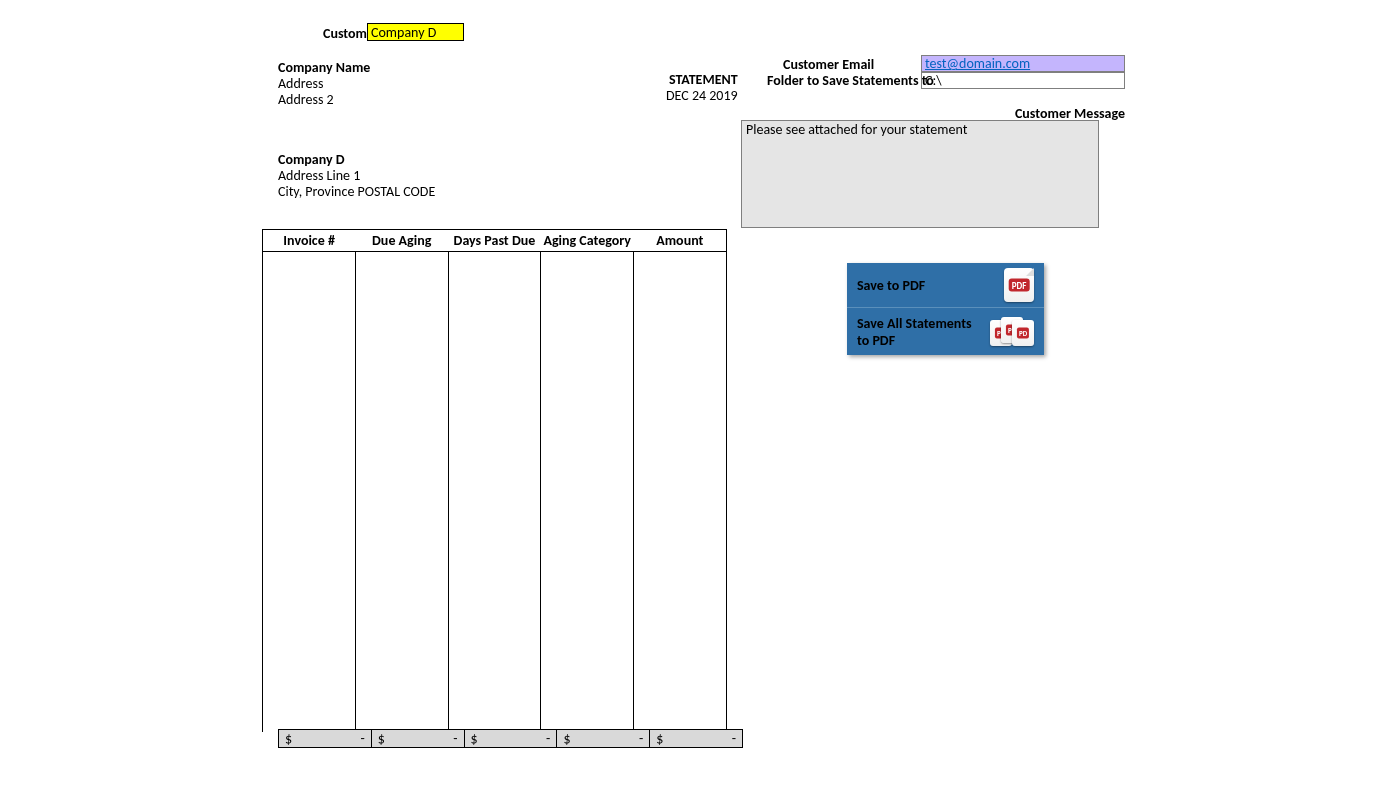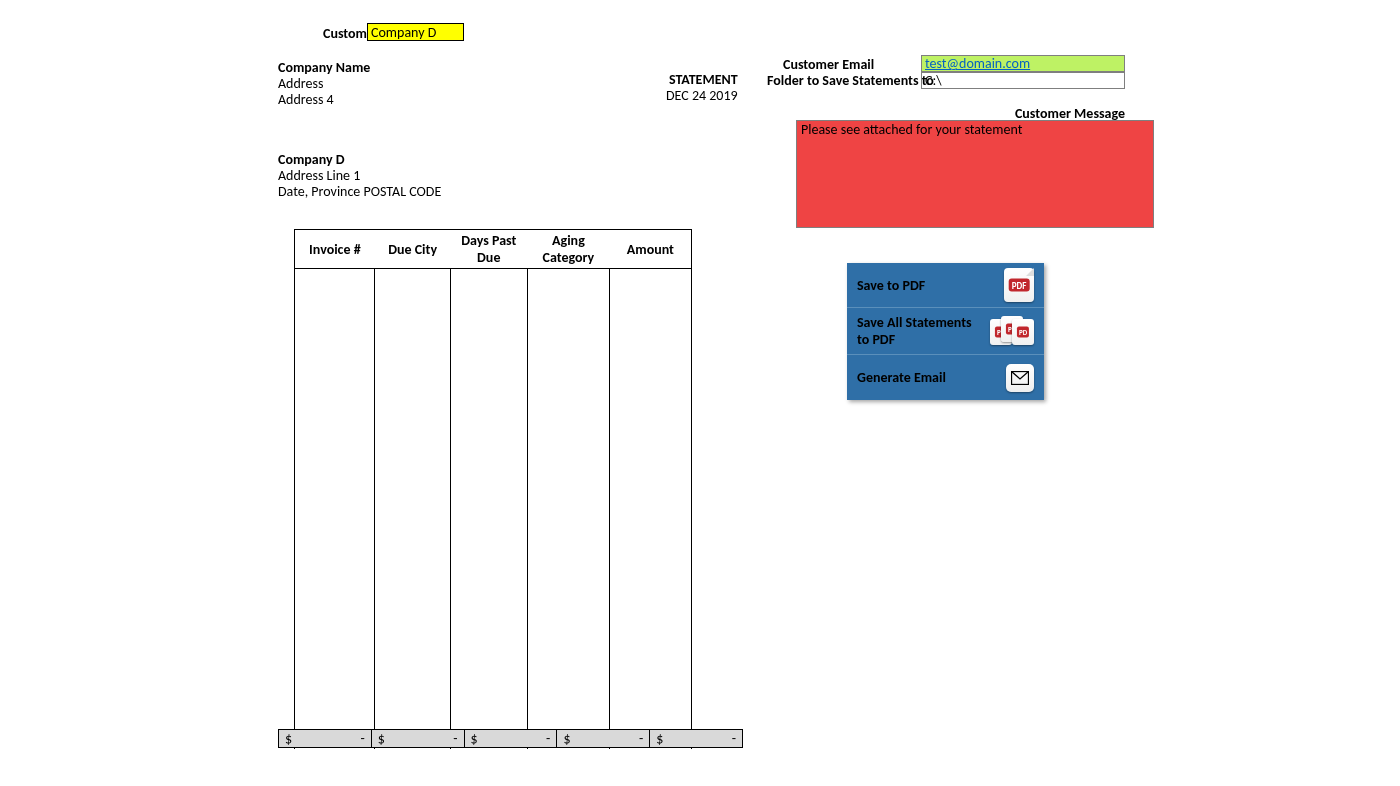--- a/index.html
+++ b/index.html
@@ -47,24 +47,24 @@
     line-height: 16px;
   }
   .customer-block {
     position: absolute;
     left: 278px;
     top: 152px;
     line-height: 16px;
   }
   .invoice-table {
     position: absolute;
-    left: 294px;
+    left: 262px;
     top: 229px;
     border-collapse: collapse;
-    width: 398px;
+    width: 465px;
   }
   .invoice-table th {
     border-top: 1.5px solid #000;
     border-bottom: 1.5px solid #000;
     font-weight: bold;
     font-size: 14px;
     padding: 2px 0;
     text-align: center;
     height: 18px;
   }
@@ -120,21 +120,21 @@
     font-weight: bold;
   }
   .email-label { left: 767px; top: 56px; margin-left: 16px; }
   .folder-label { left: 767px; top: 72px; }
   .email-cell {
     position: absolute;
     left: 921px;
     top: 55px;
     width: 204px;
     height: 17px;
-    background: #bef264;
+    background: #c4b5fd;
     border: 1px solid #7f7f7f;
     padding: 0 3px;
     font-size: 14px;
     color: #0563c1;
     text-decoration: underline;
     line-height: 15px;
   }
   .folder-cell {
     position: absolute;
     left: 921px;
@@ -149,25 +149,25 @@
   .message-label {
     position: absolute;
     left: 767px;
     top: 105px;
     width: 358px;
     text-align: right;
     font-weight: bold;
   }
   .message-box {
     position: absolute;
-    left: 796px;
+    left: 741px;
     top: 120px;
     width: 358px;
     height: 108px;
-    background: #ef4444;
+    background: #e5e5e5;
     border: 1px solid #7f7f7f;
     padding: 2px 4px;
     font-size: 14px;
     line-height: 14px;
   }
   .button-panel {
     position: absolute;
     left: 847px;
     top: 263px;
     width: 197px;
@@ -256,39 +256,39 @@
 </style>
 </head>
 <body>
 
 <div class="customer-label">Customer</div>
 <div class="customer-dropdown">Company D</div>
 
 <div class="company-block">
   <div class="bold">Company Name</div>
   <div>Address</div>
-  <div>Address 4</div>
+  <div>Address 2</div>
 </div>
 
 <div class="statement-block">
   <div class="bold">STATEMENT</div>
   <div>DEC 24 2019</div>
 </div>
 
 <div class="customer-block">
   <div class="bold">Company D</div>
   <div>Address Line 1</div>
-  <div>Date, Province POSTAL CODE</div>
+  <div>City, Province POSTAL CODE</div>
 </div>
 
 <table class="invoice-table">
   <tbody>
       <tr>
     <th class="col1">Invoice #</th>
-    <th class="col2">Due City</th>
+    <th class="col2">Due Aging</th>
     <th class="col3">Days Past Due</th>
     <th class="col4">Aging Category</th>
     <th class="col5">Amount</th>
   </tr>
   <tr>
     <td class="body-cell col1"></td>
     <td class="body-cell col2"></td>
     <td class="body-cell col3"></td>
     <td class="body-cell col4"></td>
     <td class="body-cell col5"></td>
@@ -338,22 +338,13 @@
     <span class="icon-pdf"></span>
   </div>
   <div class="btn btn2">
     <span class="btn-text">Save All Statements to PDF</span>
     <span class="icon-pdf-multi">
       <span class="m m1"></span>
         <span class="m m2"></span>
         <span class="m m3"></span>
     </span>
   </div>
-  <div class="btn btn3">
-    <span class="btn-text">Generate Email</span>
-    <span class="icon-email">
-      <svg width="18" height="14" viewBox="0 0 18 14">
-        <rect x="0.5" y="0.5" width="17" height="13" fill="none" stroke="#000" stroke-width="1.3"></rect>
-        <polyline points="0.5,0.5 9,8 17.5,0.5" fill="none" stroke="#000" stroke-width="1.3"></polyline>
-      </svg>
-    </span>
-  </div>
 </div>
 
 </body></html>

